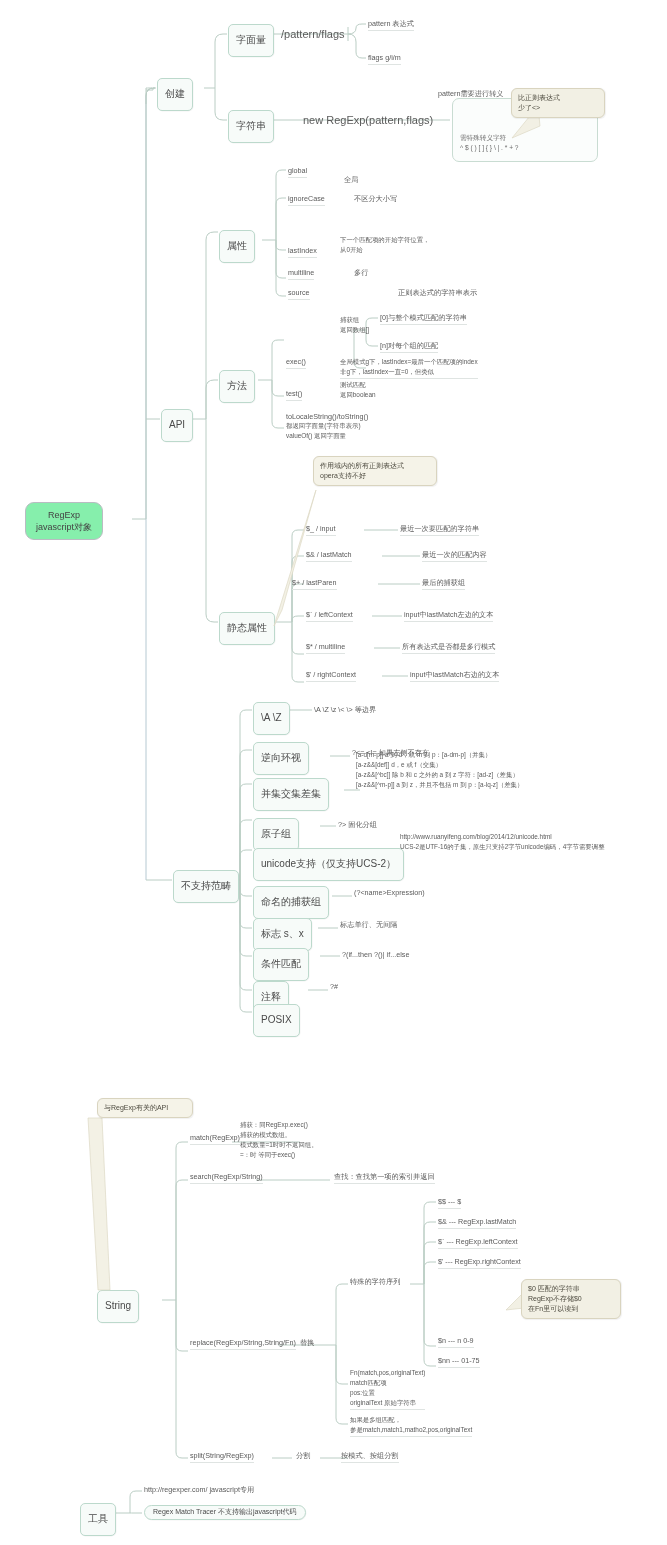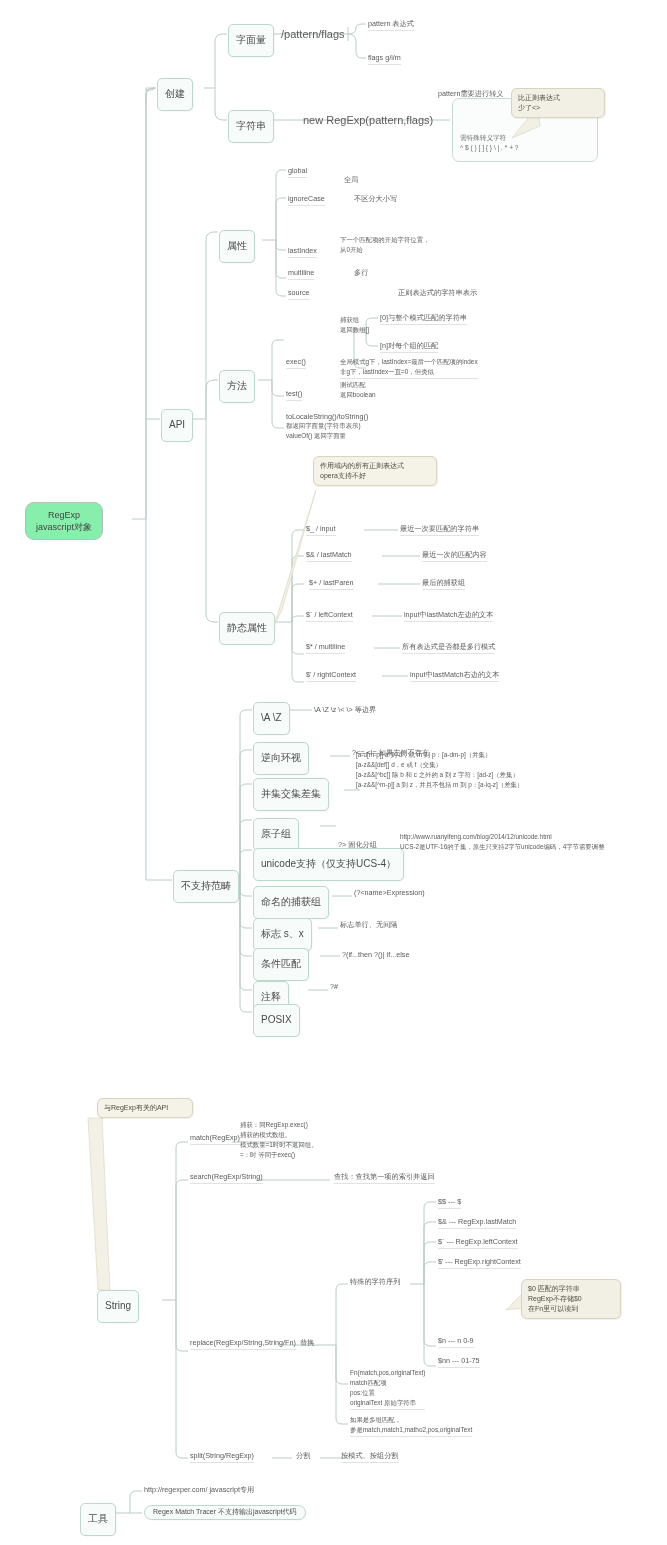--- a/index.html
+++ b/index.html
@@ -223,21 +223,21 @@
 <svg style="position:absolute;left:262px;top:468px;width:130px;height:170px;overflow:visible">
   <polygon points="54,22 12,158 20,142" fill="#f3f1e5" stroke="#ddd8c4" stroke-width="0.7"></polygon>
 </svg>
 <div class="note pale" style="left:313px;top:456px;width:110px;">作用域内的所有正则表达式
 opera支持不好</div>
 
 <div class="node leaf ul" style="left:306px;top:524px;">$_ / input</div>
 <div class="node leaf ul" style="left:400px;top:524px;">最近一次要匹配的字符串</div>
 <div class="node leaf ul" style="left:306px;top:550px;">$&amp; / lastMatch</div>
 <div class="node leaf ul" style="left:422px;top:550px;">最近一次的匹配内容</div>
-<div class="node leaf ul" style="left:309px;top:578px;">$+ / lastParen</div>
+<div class="node leaf ul" style="left:292px;top:578px;">$+ / lastParen</div>
 <div class="node leaf ul" style="left:422px;top:578px;">最后的捕获组</div>
 <div class="node leaf ul" style="left:306px;top:610px;">$` / leftContext</div>
 <div class="node leaf ul" style="left:404px;top:610px;">input中lastMatch左边的文本</div>
 <div class="node leaf ul" style="left:306px;top:642px;">$* / multiline</div>
 <div class="node leaf ul" style="left:402px;top:642px;">所有表达式是否都是多行模式</div>
 <div class="node leaf ul" style="left:306px;top:670px;">$' / rightContext</div>
 <div class="node leaf ul" style="left:410px;top:670px;">input中lastMatch右边的文本</div>
 
 <div class="node box" style="left:173px;top:870px;">不支持范畴</div>
 
@@ -247,23 +247,23 @@
 <div class="node box" style="left:253px;top:742px;">逆向环视</div>
 <div class="node leaf" style="left:352px;top:748px;">?&lt;=  &lt;!=  如果左侧不存在</div>
 
 <div class="node box" style="left:253px;top:778px;">并集交集差集</div>
 <div class="node multi" style="left:356px;top:750px;">[a-d[m-p]] a 到 d，或 m 到 p：[a-dm-p]（并集）
 [a-z&amp;&amp;[def]] d，e 或 f（交集）
 [a-z&amp;&amp;[^bc]] 除 b 和 c 之外的 a 到 z 字符：[ad-z]（差集）
 [a-z&amp;&amp;[^m-p]] a 到 z，并且不包括 m 到 p：[a-lq-z]（差集）</div>
 
 <div class="node box" style="left:253px;top:818px;">原子组</div>
-<div class="node leaf" style="left:338px;top:820px;margin-top:20px;">?&gt; 固化分组</div>
-
-<div class="node box" style="left:253px;top:848px;">unicode支持（仅支持UCS-4）</div>
+<div class="node leaf" style="left:338px;top:820px;">?&gt; 固化分组</div>
+
+<div class="node box" style="left:253px;top:848px;">unicode支持（仅支持UCS-2）</div>
 <div class="node multi" style="left:400px;top:832px;">http://www.ruanyifeng.com/blog/2014/12/unicode.html
 UCS-2是UTF-16的子集，原生只支持2字节unicode编码，4字节需要调整</div>
 
 <div class="node box" style="left:253px;top:886px;">命名的捕获组</div>
 <div class="node leaf" style="left:354px;top:888px;">(?&lt;name&gt;Expression)</div>
 
 <div class="node box" style="left:253px;top:918px;">标志 s、x</div>
 <div class="node leaf" style="left:340px;top:920px;">标志单行、无间隔</div>
 
 <div class="node box" style="left:253px;top:948px;">条件匹配</div>

